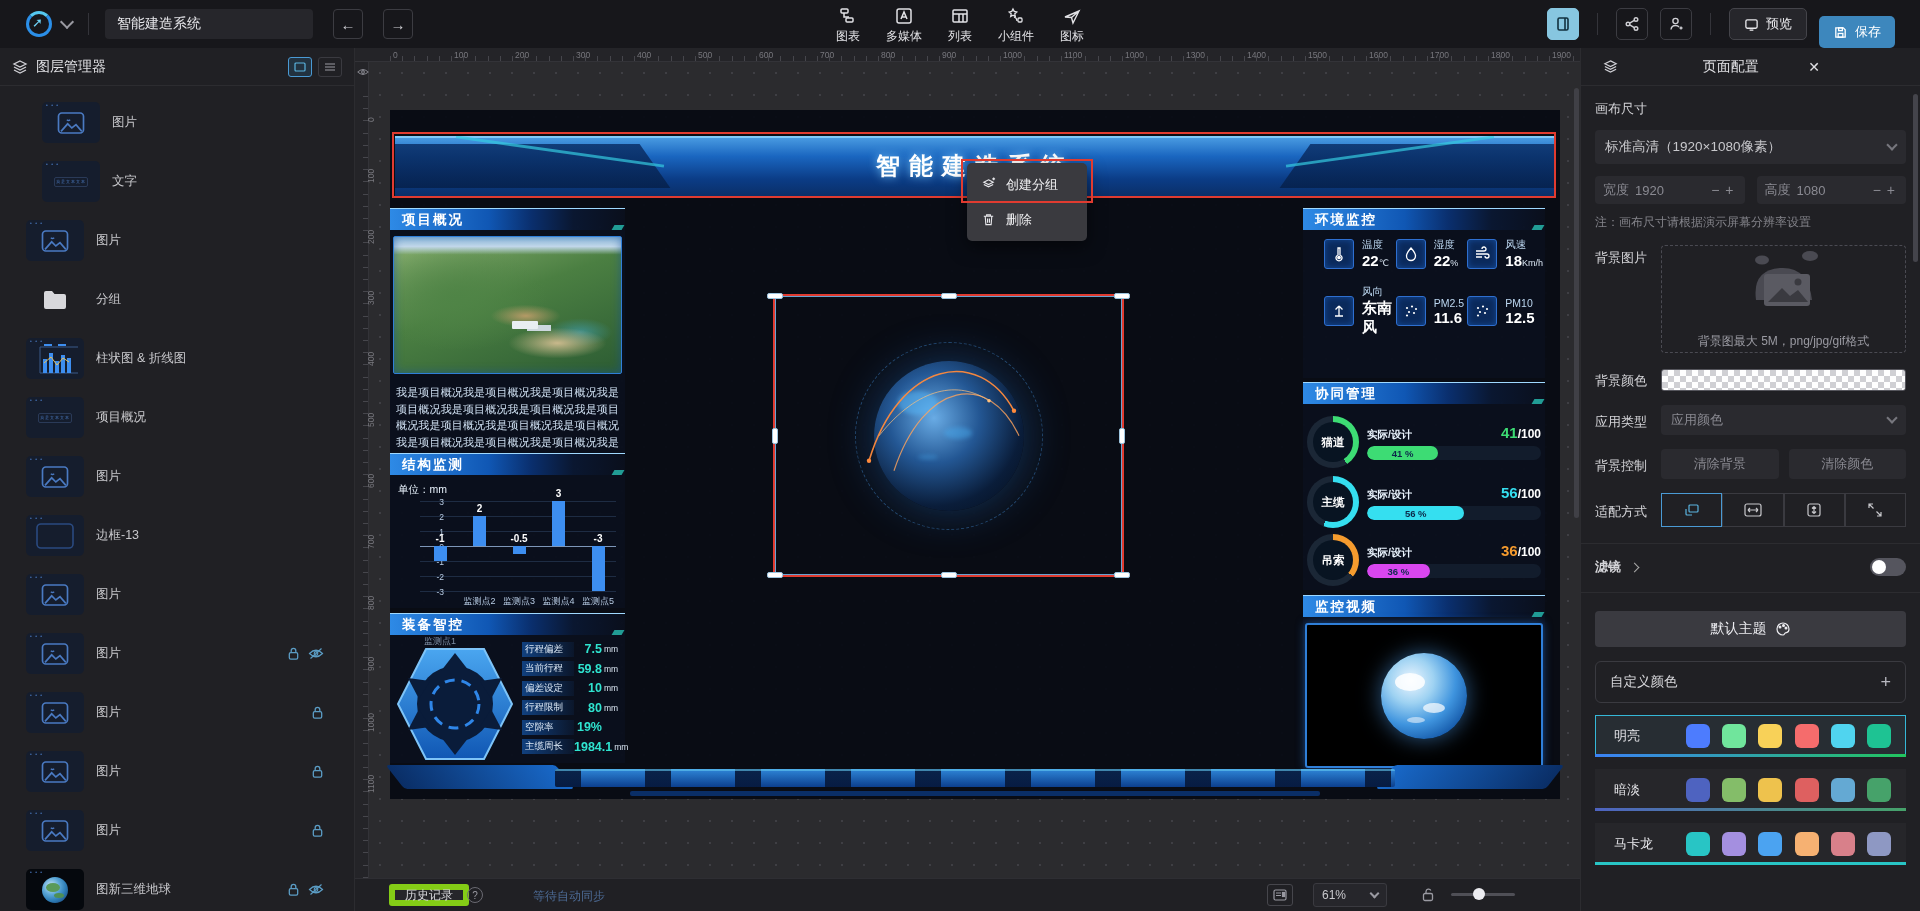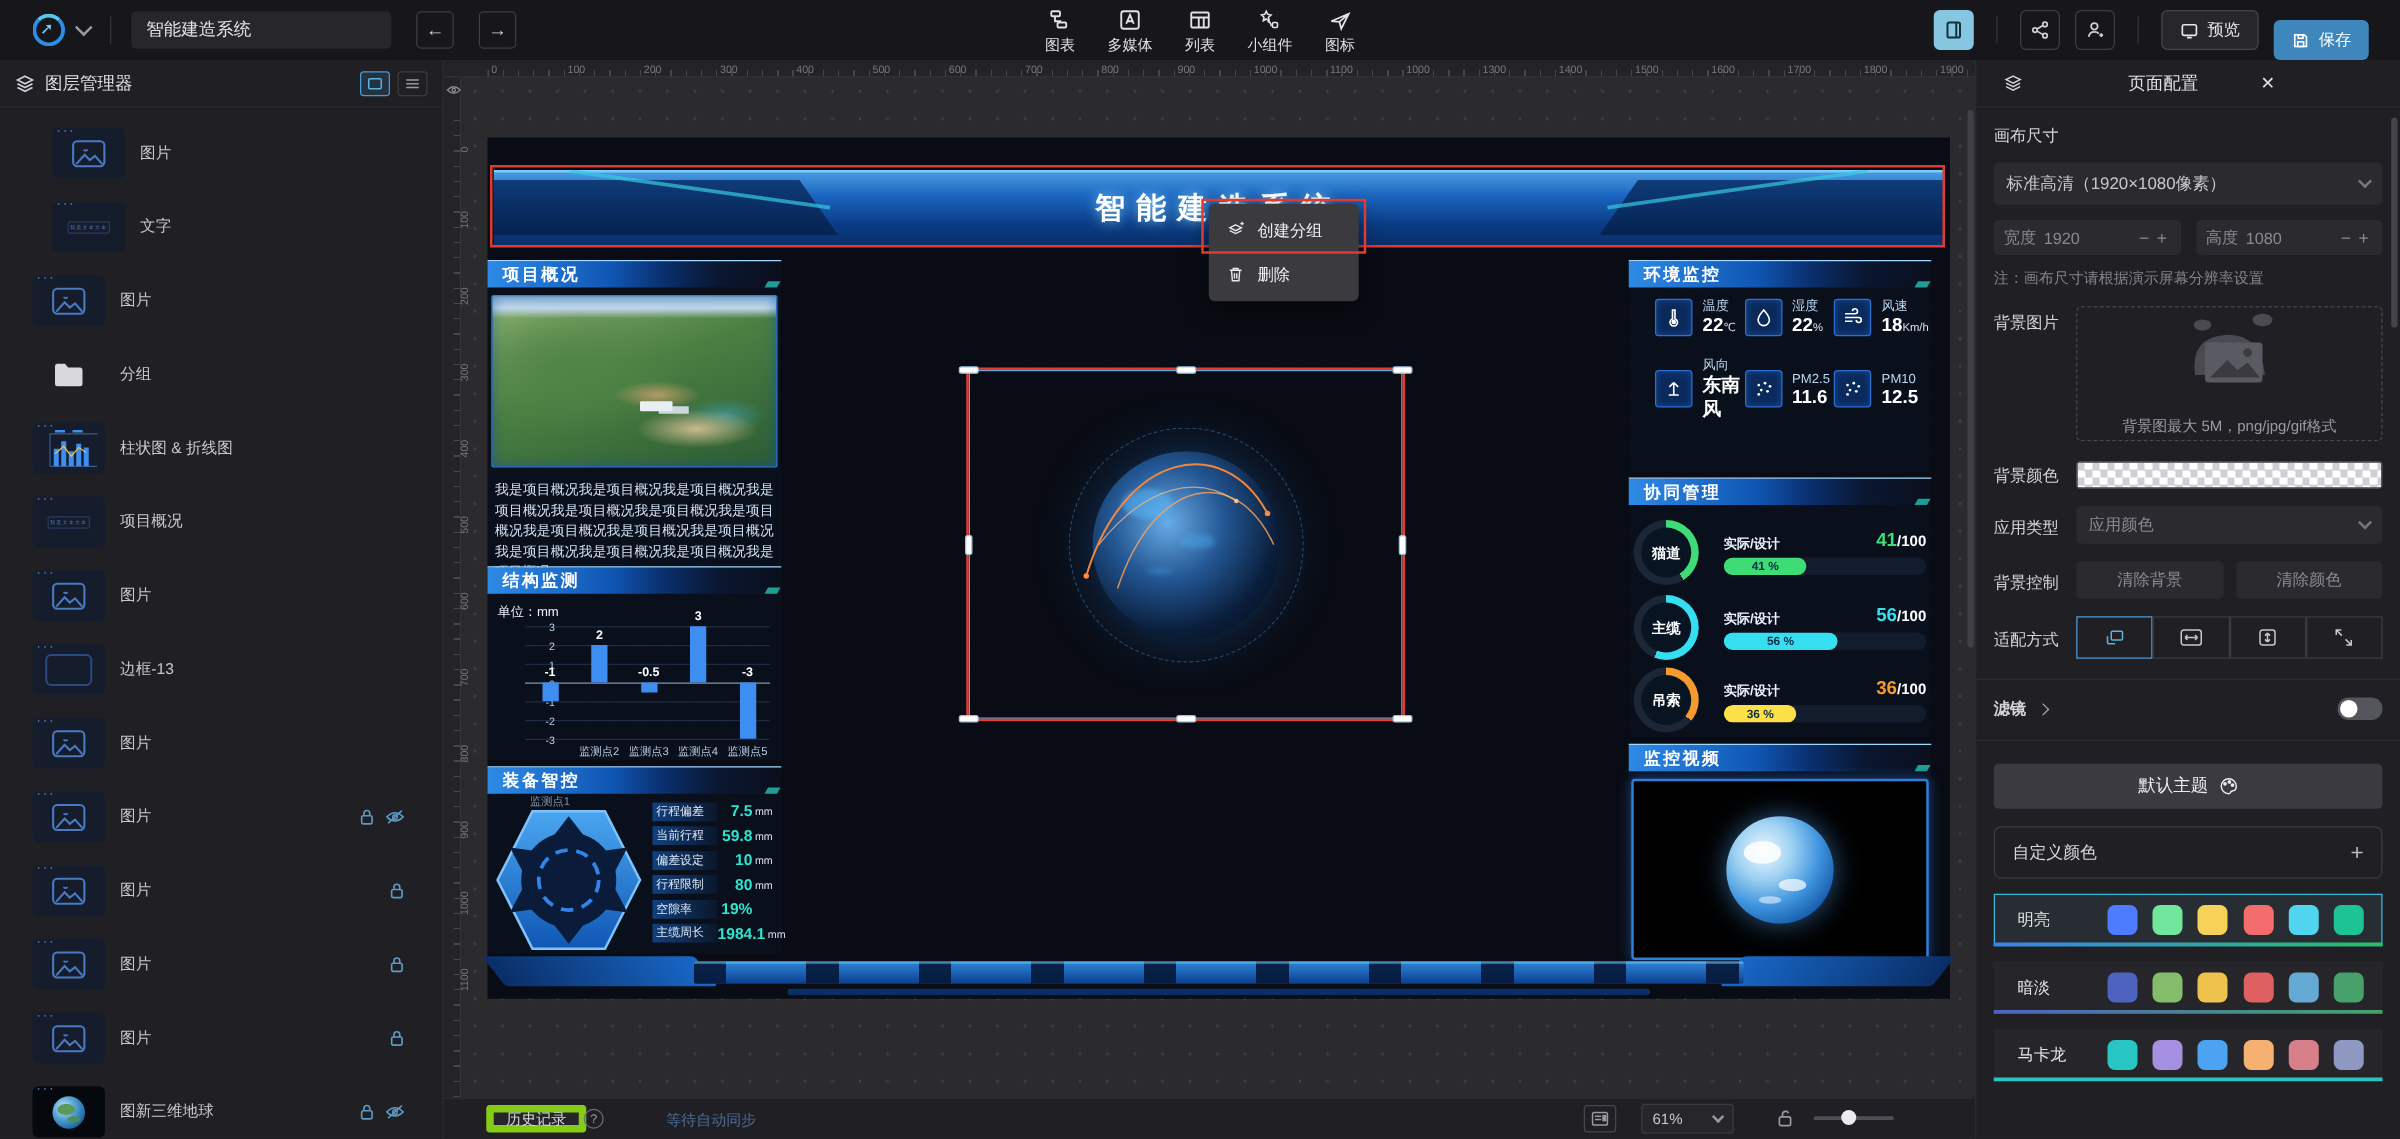--- a/index.html
+++ b/index.html
@@ -143,21 +143,21 @@
   #env-grid { position:absolute; left:21px; top:30px; right:2px; display:grid; grid-template-columns:1fr 1fr 1fr; row-gap:16px; }
   .env-item { display:flex; align-items:center; gap:8px; }
   .env-tile { width:30px; height:30px; background:#0b2a5c; border:1px solid #2e6fd0; border-radius:3px;
     display:flex; align-items:center; justify-content:center; box-shadow:inset 0 0 6px rgba(30,100,200,.55); flex:none;}
   .env-txt .l { font-size:10.5px; color:#bcd7f0; }
   .env-txt .v { font-size:15px; font-weight:bold; color:#fff; }
   .env-txt .u { font-size:9px; font-weight:normal; color:#d8e4f0; }
 
   
   #p-collab { left:913px; top:272px; width:242px; height:208px; }
-  .gauge-row { position:absolute; left:4px; right:4px; height:56px; display:flex; align-items:center; gap:20px;justify-content:flex-end; }
+  .gauge-row { position:absolute; left:4px; right:4px; height:56px; display:flex; align-items:center; gap:8px;justify-content:flex-end; }
   .ring { width:52px; height:52px; border-radius:50%; position:relative; flex:none; }
   .ring::before { content:""; position:absolute; left:6px; top:6px; right:6px; bottom:6px; border-radius:50%; background:#081422; }
   .ring b { position:absolute; inset:0; display:flex; align-items:center; justify-content:center;
     font-size:11.5px; color:#fff; font-weight:bold; }
   .gright { flex:1; }
   .gtop { display:flex; align-items:flex-end; justify-content:space-between; margin-bottom:4px; }
   .gratio { font-size:10.5px; color:#e8f2fc; font-weight:bold; }
   .gval { font-size:15px; font-weight:bold; }
   .gtotal { font-size:12px; color:#fff; font-weight:bold; }
   .gbar { height:14px; background:#121c2c; border-radius:7px; position:relative; overflow:hidden; }
@@ -871,21 +871,21 @@
         <div class="gauge-row" style="top:150px;">
           <div class="ring" style="background: conic-gradient(rgb(245, 155, 46) 0deg, rgb(245, 155, 46) 129.6deg, rgb(27, 39, 54) 0deg);">
               <b>吊索</b>
             </div>
           <div class="gright">
             <div class="gtop">
                 <span class="gratio">实际/设计</span>
               <span><span class="gval" style="color: rgb(245, 155, 46);">36</span><span class="gtotal">/100</span></span>
               </div>
             <div class="gbar">
-                <div class="gfill" style="width: 36%; background: #fde047;">36 %</div>
+                <div class="gfill" style="width: 36%; background: #d946ef;">36 %</div>
               </div>
           </div>
         </div>
       </div>
 
       <div class="panel" id="p-video">
         <div class="ph">
             <span>监控视频</span>
           </div>
         <div id="vid-frame">

